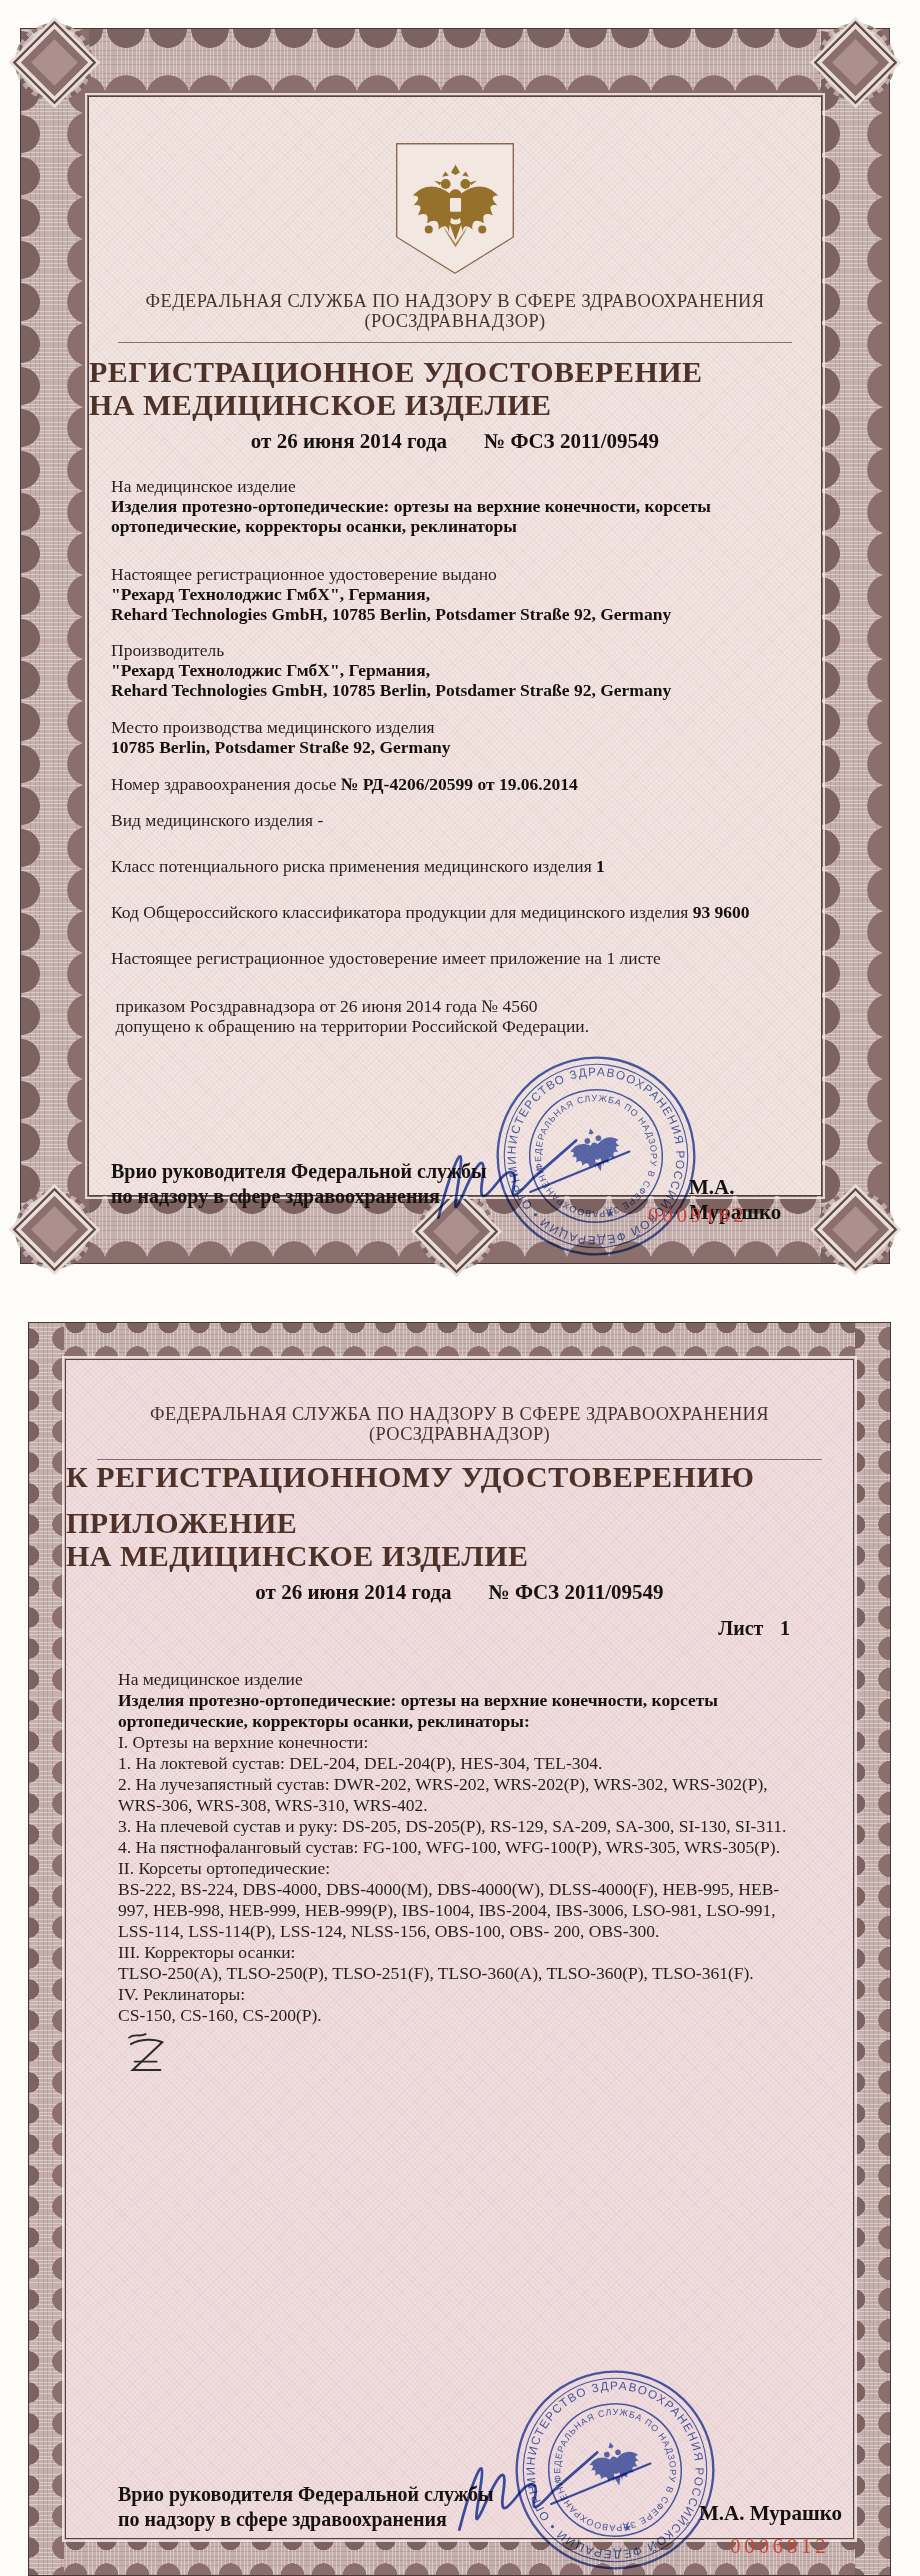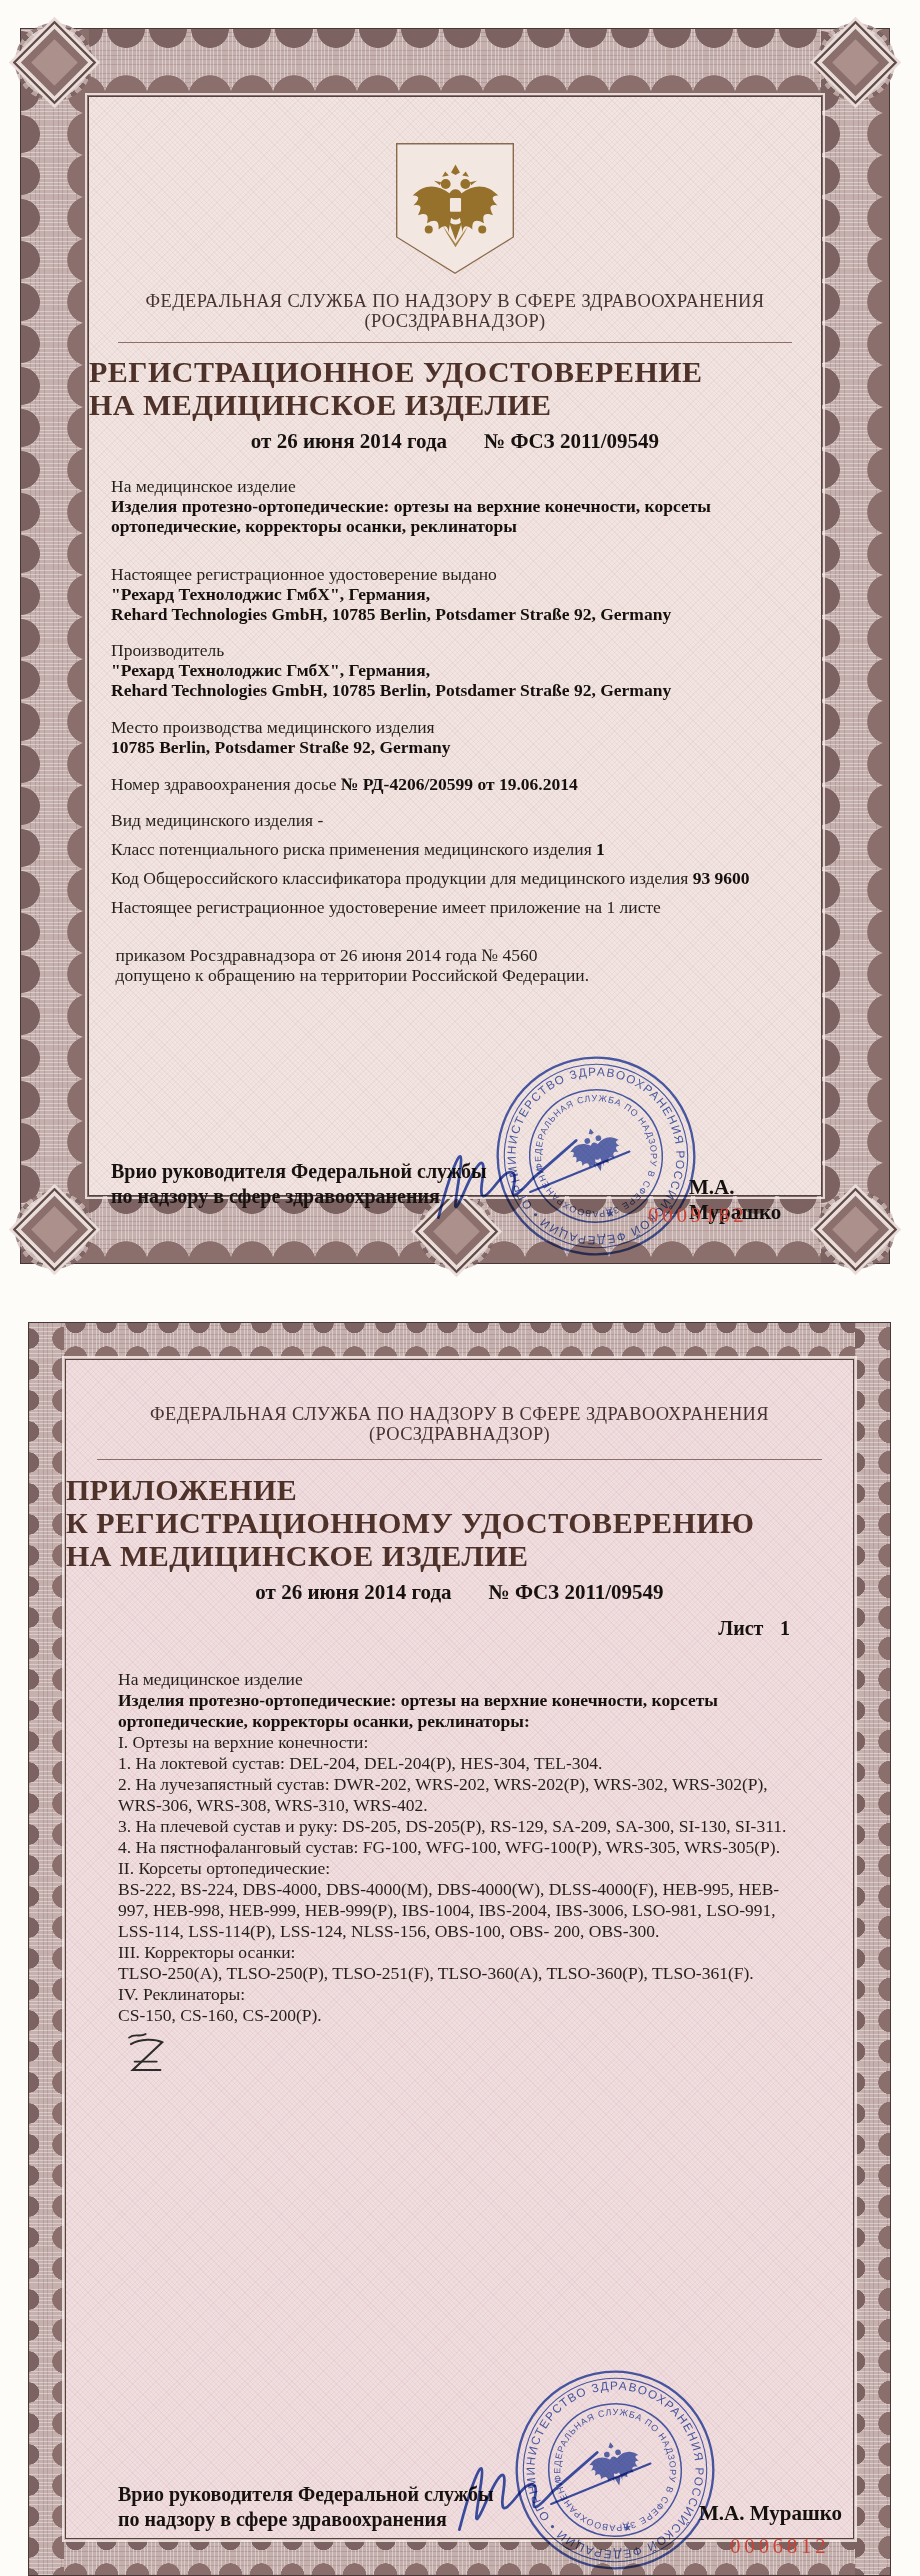--- a/index.html
+++ b/index.html
@@ -94,21 +94,21 @@
   }
   .t-first{margin-top:12px;}
   .daterow{
     display:flex;justify-content:center;gap:37px;
     font-weight:bold;font-size:21px;margin-top:8.3px;color:#17120f;
   }
   .content1{position:relative;height:100%;}
   .bodyblock{padding:0 28px 0 22px;margin-top:22px;font-size:17.5px;line-height:20px;}
   .para{margin:0 0 0 0;}
   .b{font-weight:bold;color:#15100d;}
-  .mt-lg{margin-top:28px;} .mt-md{margin-top:16.6px;} .mt-sm{margin-top:9px;}
+  .mt-lg{margin-top:28px;} .mt-md{margin-top:16.6px;} .mt-sm{margin-top:26px;}
   .indent{padding-left:4.6px;}
   
   .sig-lines{position:absolute;font-weight:bold;font-size:20px;line-height:25px;color:#17120f;}
   .sig-lines1{left:22px;top:1016px;}
   .sig-name{position:absolute;font-weight:bold;font-size:21px;color:#14100e;}
   .sig-name1{left:600px;top:1032px;}
   .serial{
     position:absolute;font-family:Liberation Serif, serif;
     color:#cd4236;font-size:21px;letter-spacing:3.7px;
   }
@@ -261,22 +261,22 @@
     <div class="bstrip bs-top guil-h" style="height:35px;background-size:31px 100%,31px 100%,31px 100%,auto,auto;"></div>
     <div class="bstrip bs-bottom guil-h" style="height:35px;background-size:31px 100%,31px 100%,31px 100%,auto,auto;"></div>
     <div class="bstrip bs-left guil-v" style="width:35px;background-size:100% 31px,100% 31px,100% 31px,auto,auto;"></div>
     <div class="bstrip bs-right guil-v" style="width:35px;background-size:100% 31px,100% 31px,100% 31px,auto,auto;"></div>
   </div>
   <div class="panel panel2">
     <div class="content2">
       <div class="hdr hdr2a">ФЕДЕРАЛЬНАЯ СЛУЖБА ПО НАДЗОРУ В СФЕРЕ ЗДРАВООХРАНЕНИЯ</div>
       <div class="hdr">(РОСЗДРАВНАДЗОР)</div>
       <div class="divider" style="margin-top:14.7px;"></div>
+      <div class="bigtitle">К РЕГИСТРАЦИОННОМУ УДОСТОВЕРЕНИЮ</div>
       <div class="bigtitle" style="margin-top:13px;">ПРИЛОЖЕНИЕ</div>
-      <div class="bigtitle">К РЕГИСТРАЦИОННОМУ УДОСТОВЕРЕНИЮ</div>
       <div class="bigtitle">НА МЕДИЦИНСКОЕ ИЗДЕЛИЕ</div>
       <div class="daterow">
         <span>от  26 июня 2014 года</span>
         <span>№  ФСЗ 2011/09549</span>
       </div>
       <div class="sheetrow">
         <span>Лист</span>
         <span>1</span>
       </div>
       <div class="bodyblock2">

